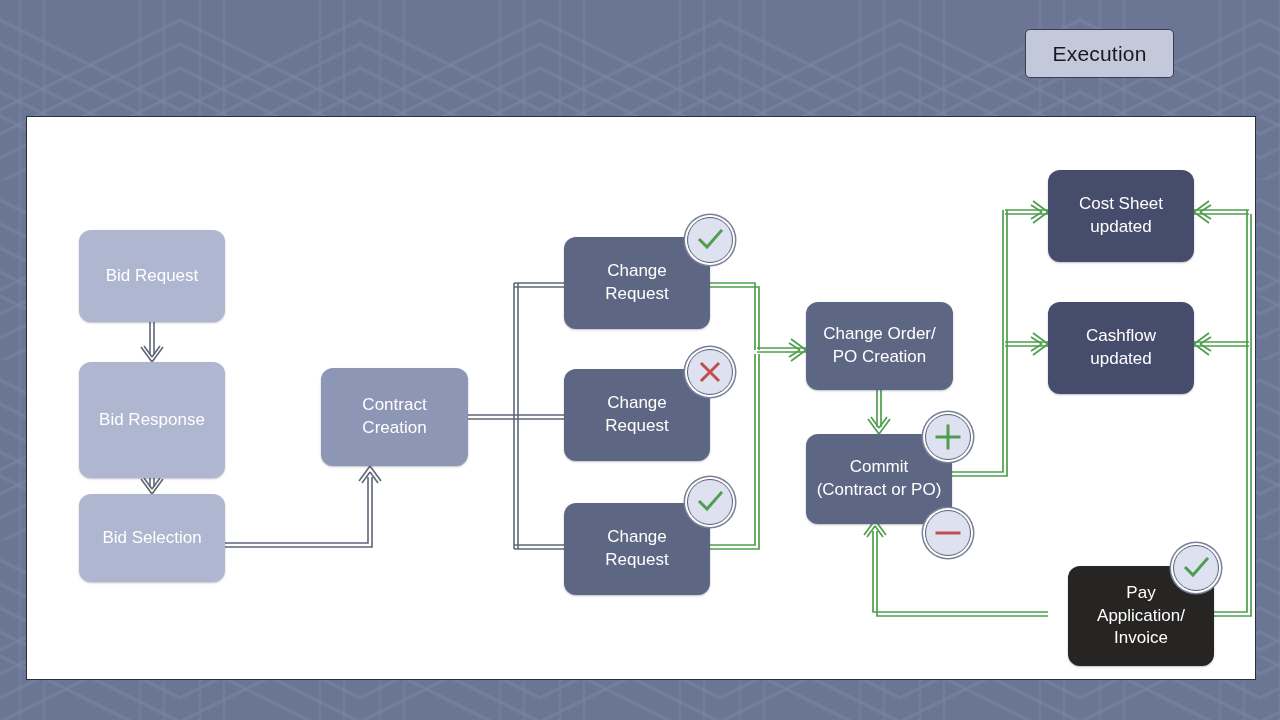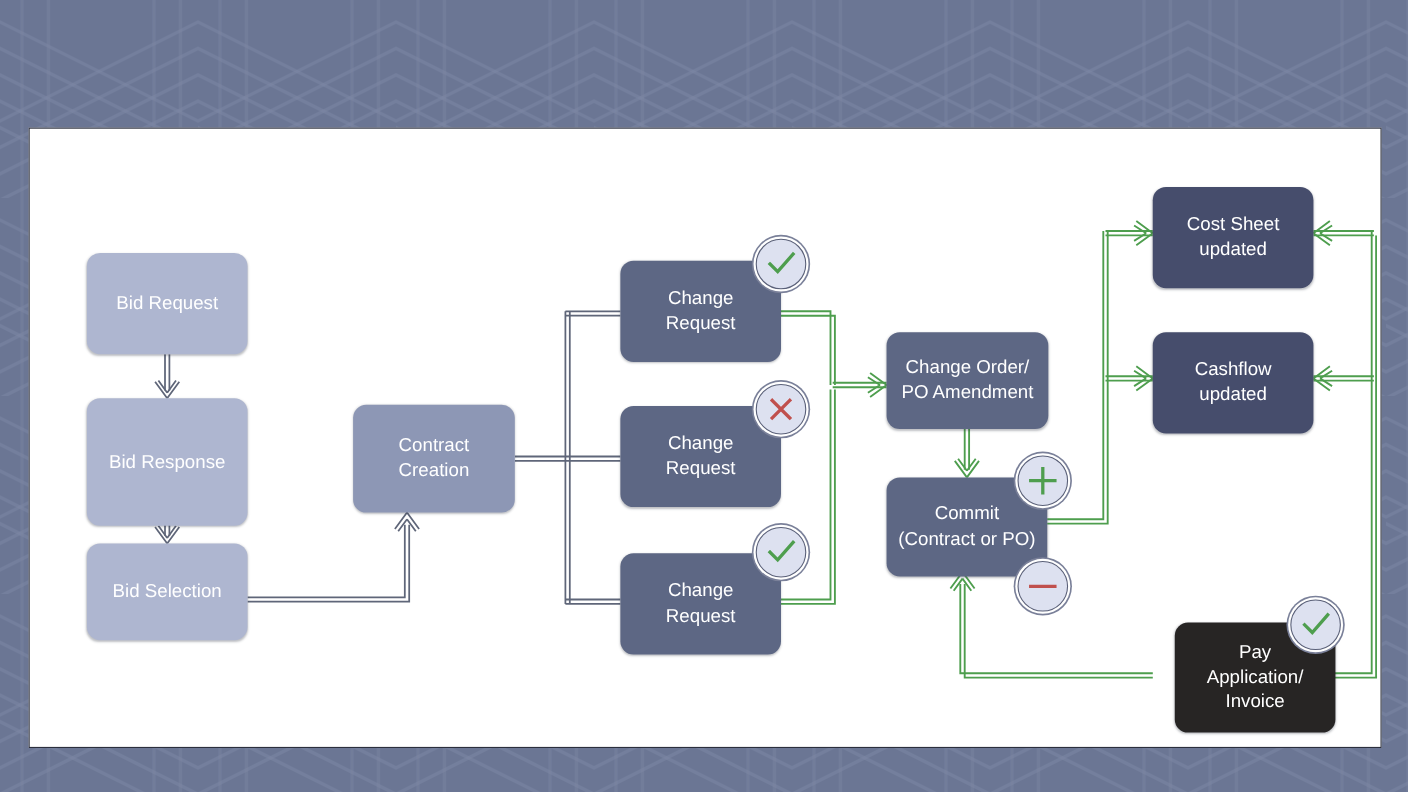--- a/index.html
+++ b/index.html
@@ -126,20 +126,23 @@
           <path d="M20 -20 L20 200"></path>
             <path d="M44 -20 L44 200"></path>
           <path d="M140 -20 L140 200"></path>
             <path d="M164 -20 L164 200"></path>
         </g>
       </pattern>
     </defs>
     <rect width="1280" height="720" fill="url(#weave)"></rect>
   </svg>
 
+  <div id="title-chip">
+    <span>Execution</span>
+  </div>
 
   <div id="canvas">
 
     <svg id="wires" viewBox="0 0 1230 564">
       <defs>
 
         <g id="ah">
             <path d="M0 0 L-13 -9 M0 0 L-13 9"></path>
           </g>
       </defs>
@@ -269,21 +272,21 @@
         <div class="node tone-slate" style="left: 537px; top: 252px; width: 146px; height: 92px;">
           <span>Change
 Request</span>
         </div>
         <div class="node tone-slate" style="left: 537px; top: 386px; width: 146px; height: 92px;">
           <span>Change
 Request</span>
         </div>
         <div class="node tone-slate" style="left: 779px; top: 185px; width: 147px; height: 88px;">
           <span>Change Order/
-PO Amendment</span>
+PO Creation</span>
         </div>
         <div class="node tone-slate" style="left: 779px; top: 317px; width: 146px; height: 90px;">
           <span>Commit
 (Contract or PO)</span>
         </div>
         <div class="node tone-navy" style="left: 1021px; top: 53px; width: 146px; height: 92px;">
           <span>Cost Sheet
 updated</span>
         </div>
         <div class="node tone-navy" style="left: 1021px; top: 185px; width: 146px; height: 92px;">

